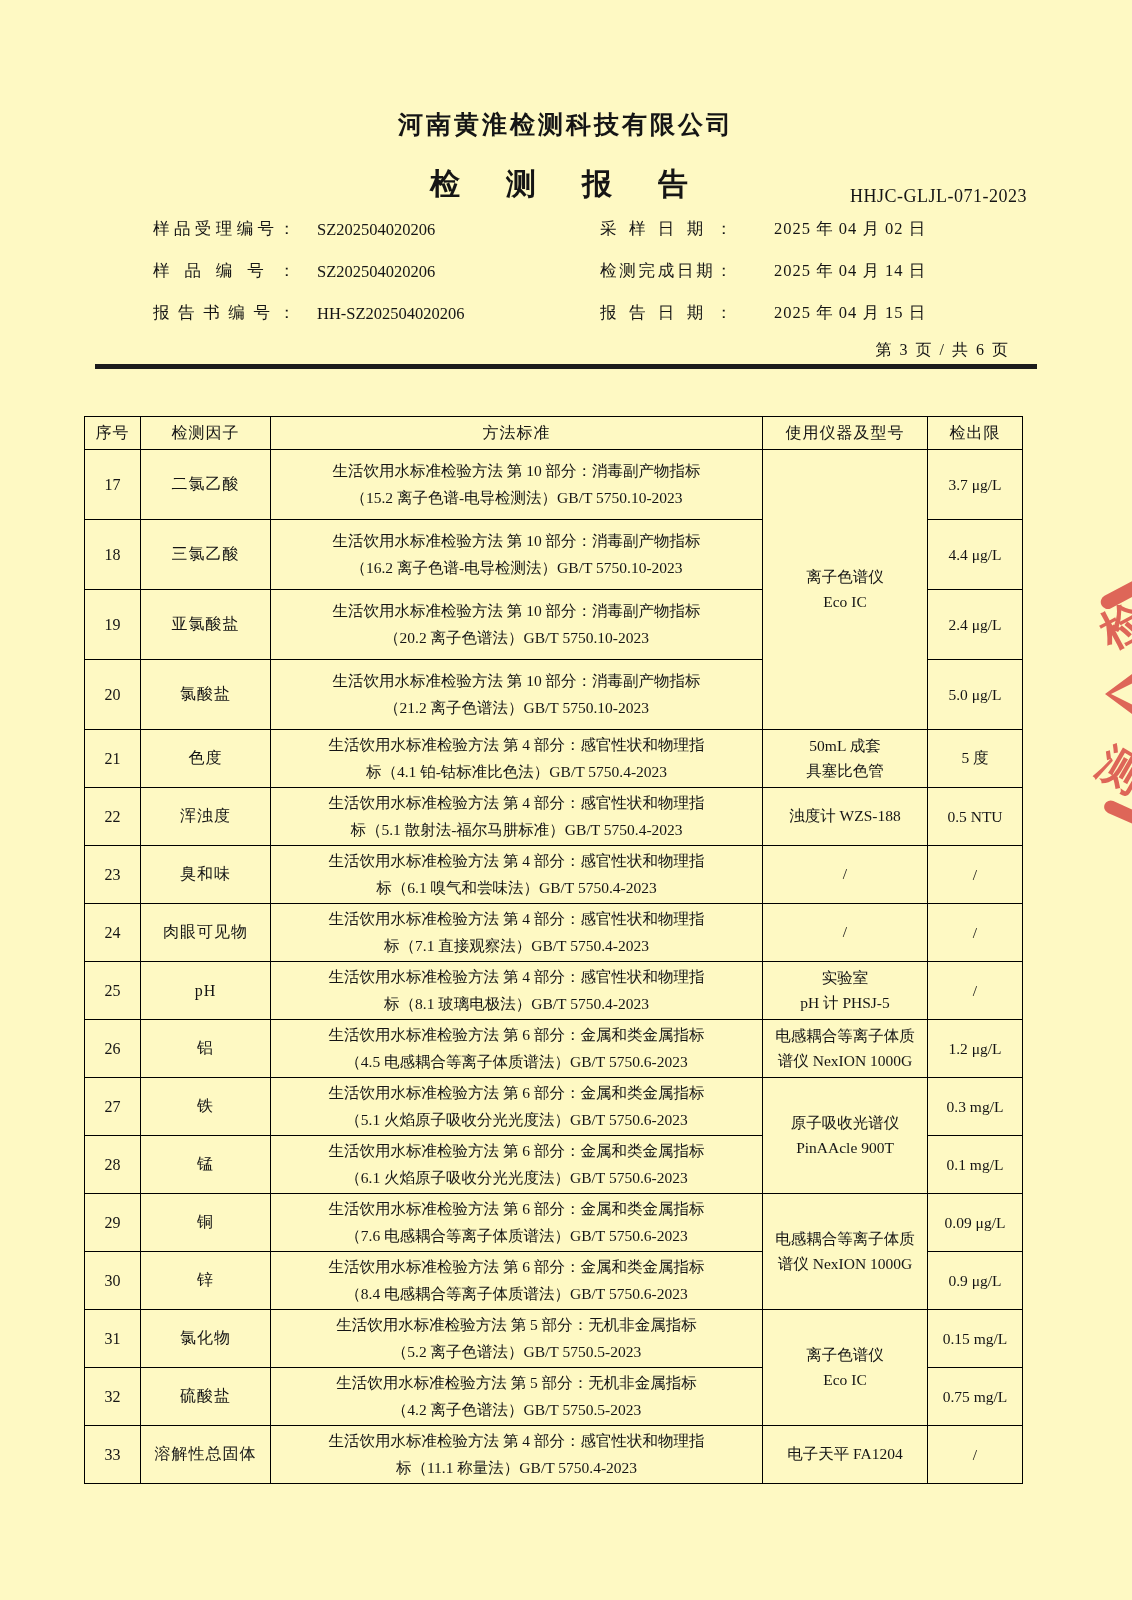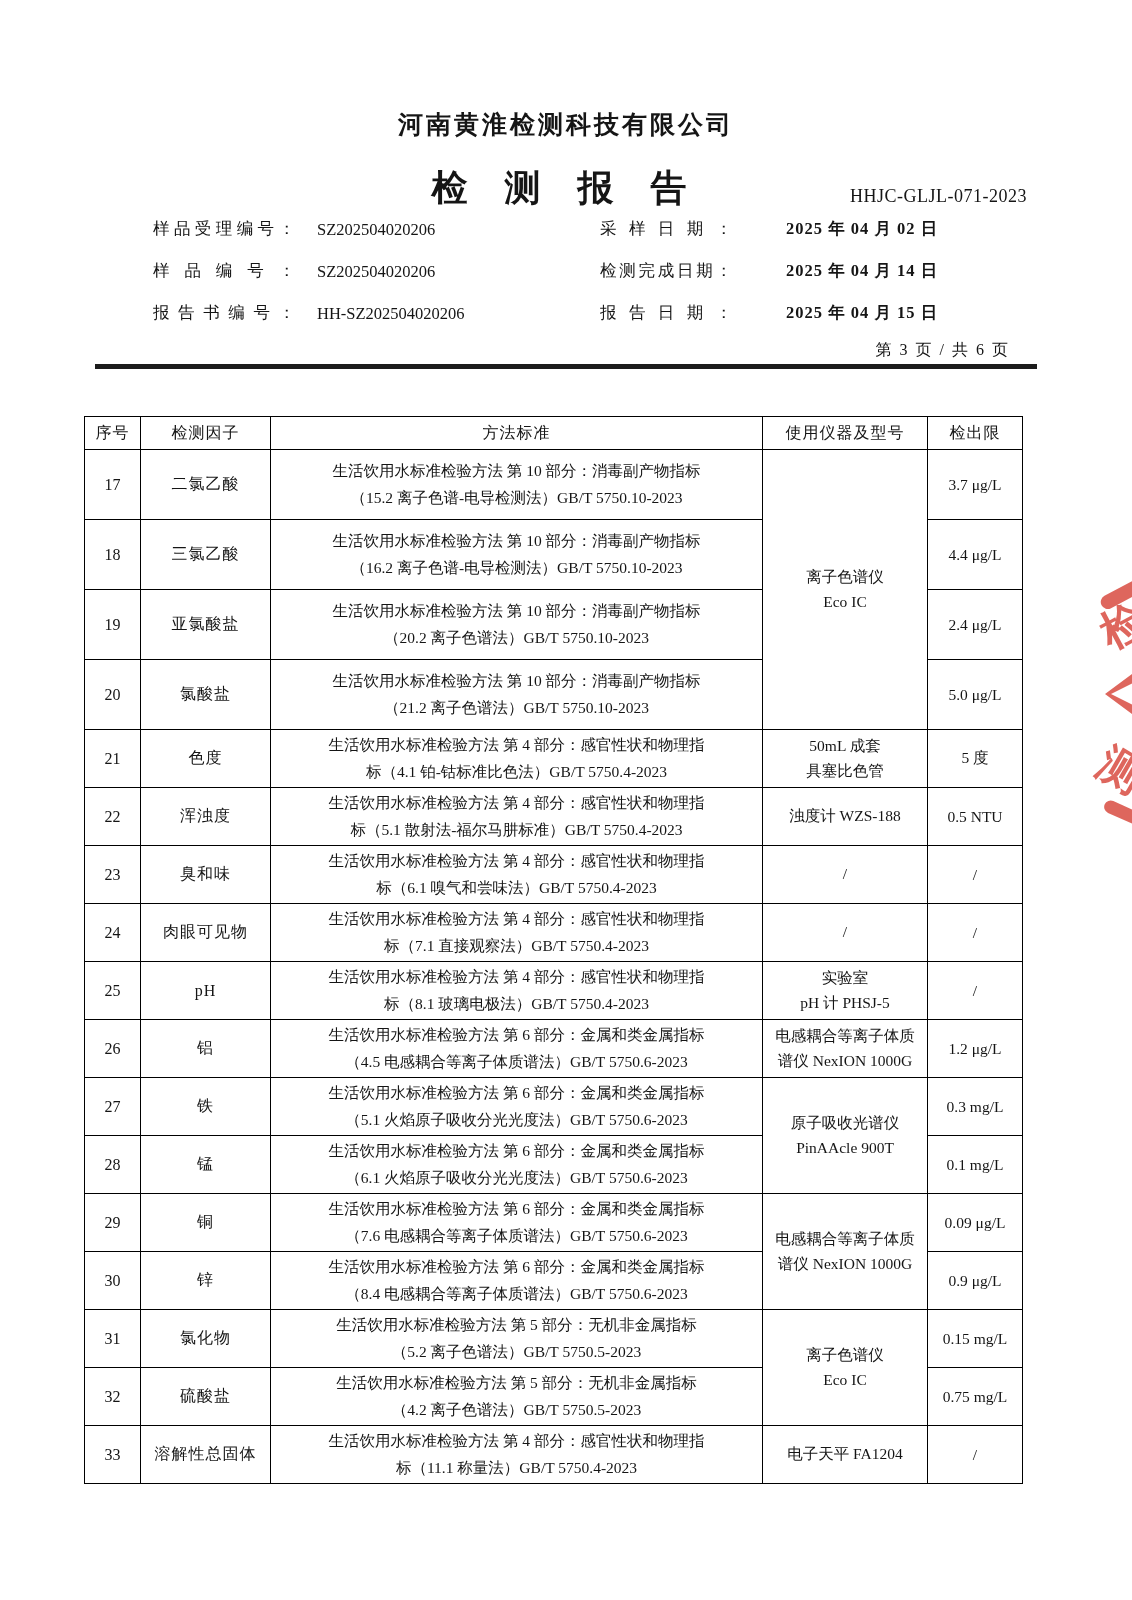--- a/index.html
+++ b/index.html
@@ -1,45 +1,45 @@
 <!DOCTYPE html>
 <html><head>
 <meta charset="utf-8">
 <style>
   html,body{margin:0;padding:0;background:#e8e8e8;}
   .page{
-    position:relative;width:1132px;height:1600px;background:#ffffff;
+    position:relative;width:1132px;height:1600px;background:#fef9c3;
     margin:0 auto;overflow:hidden;color:#151515;
     font-family:"Liberation Serif","DejaVu Serif",serif;
   }
   
   .company{
     position:absolute;top:108px;left:0;width:100%;text-align:center;
     font-family:"Liberation Sans","DejaVu Sans",sans-serif;
     font-weight:bold;font-size:25px;letter-spacing:3px;
   }
   .report-title{
     position:absolute;top:164px;left:0;width:100%;text-align:center;
-    font-family:Liberation Serif, serif;
-    font-weight:bold;font-size:36px;letter-spacing:14px;
+    font-family:Liberation Mono, monospace;
+    font-weight:bold;font-size:30px;letter-spacing:14px;
   }
   .report-code{
     position:absolute;top:186px;left:850px;
     font-size:18px;letter-spacing:.5px;
   }
   
   .info-row{position:absolute;font-size:16.5px;white-space:nowrap;}
   .info-row.l{left:116px;}
   .info-row.r{left:563px;}
   .ir0{top:218px;} .ir1{top:260px;} .ir2{top:302px;}
   .info-label{display:inline-block;text-align:justify;text-align-last:justify;vertical-align:bottom;margin-left:37px;}
   .l .info-label{width:142px;}
   .r .info-label{width:132px;}
   .l .info-value{margin-left:22px;}
-  .r .info-value{margin-left:54px;letter-spacing:1px;font-weight:bold;}
+  .r .info-value{margin-left:42px;letter-spacing:1px;}
   .page-indicator{position:absolute;top:340px;right:122px;font-size:16px;letter-spacing:2px;margin-left:24px;}
   .rule{position:absolute;top:364px;left:95px;width:942px;height:5px;background:#1c1c1c;}
   .table-title{
     position:absolute;top:378px;left:0;width:100%;text-align:center;
     font-family:"Liberation Sans","DejaVu Sans",sans-serif;
     font-weight:bold;font-size:19px;letter-spacing:1px;
   }
   
   table.methods{
     position:absolute;top:416px;left:84px;width:938px;

